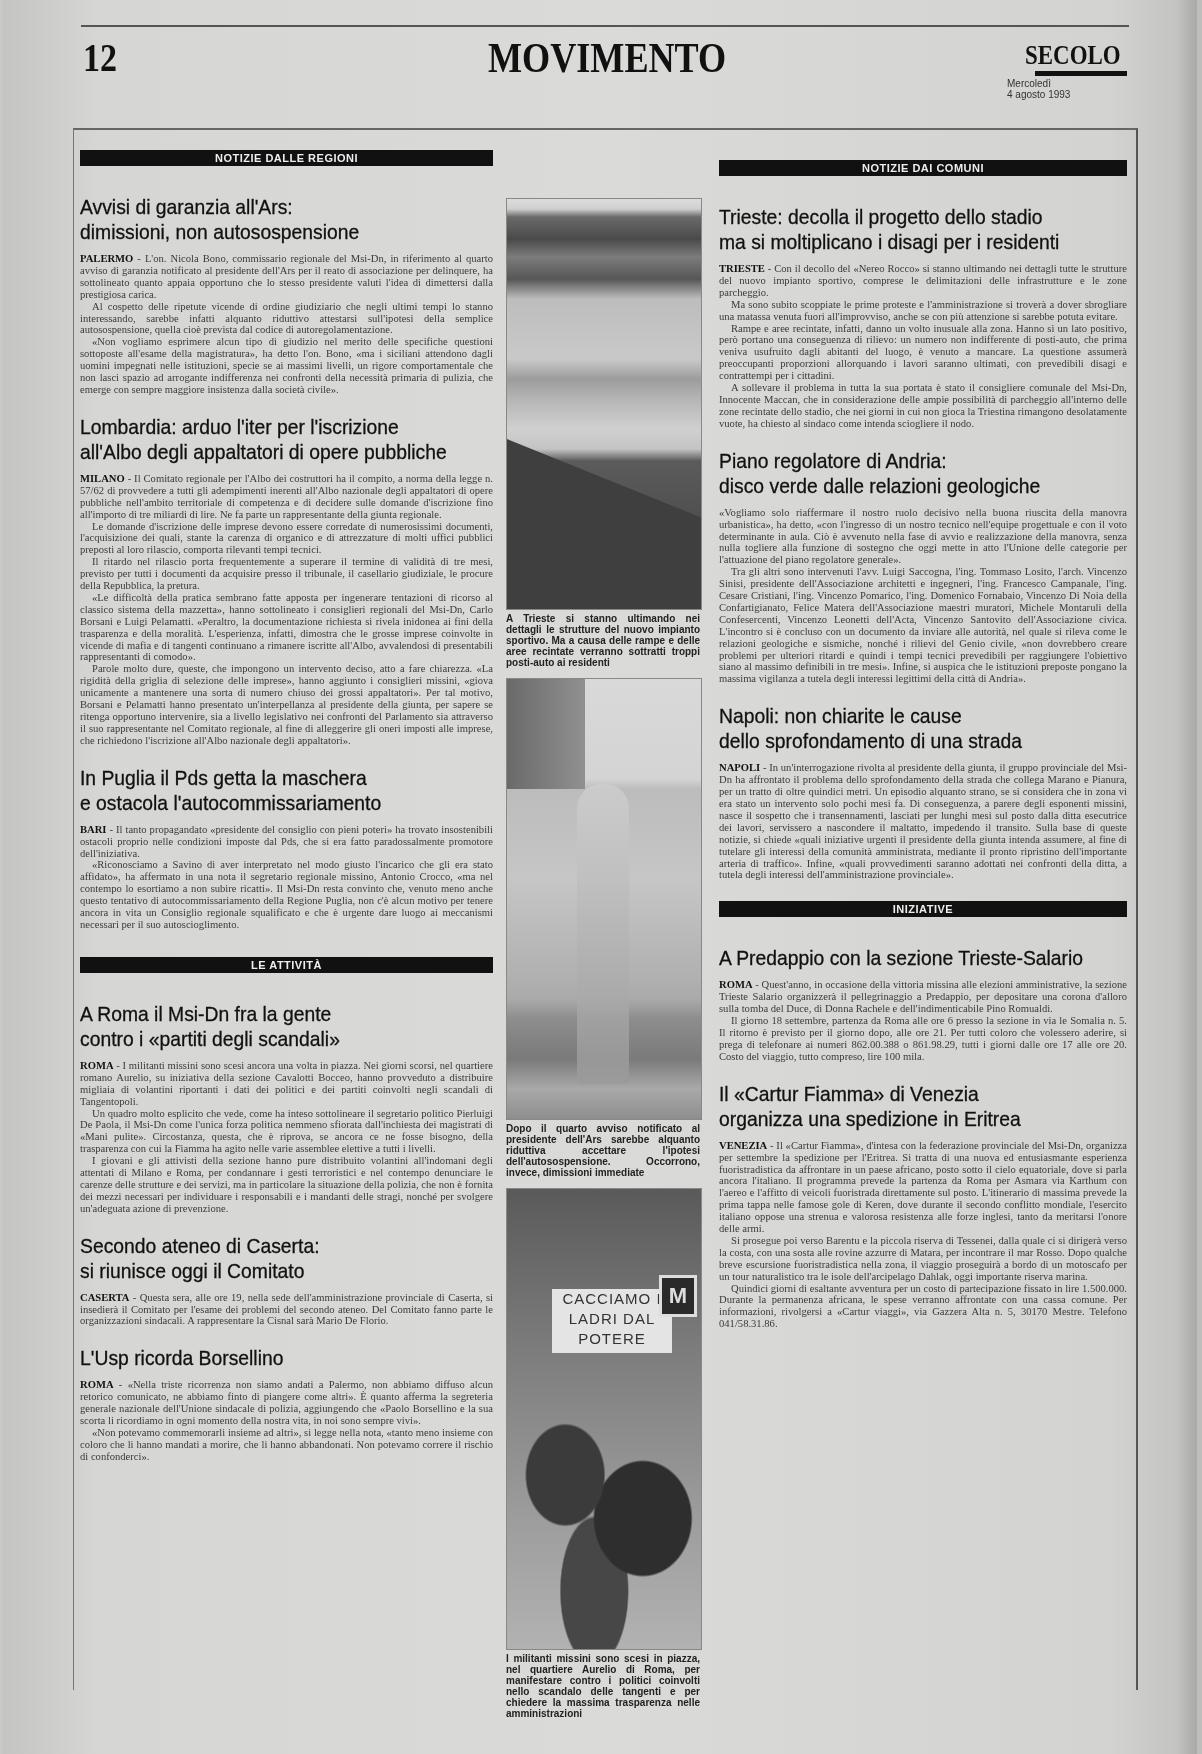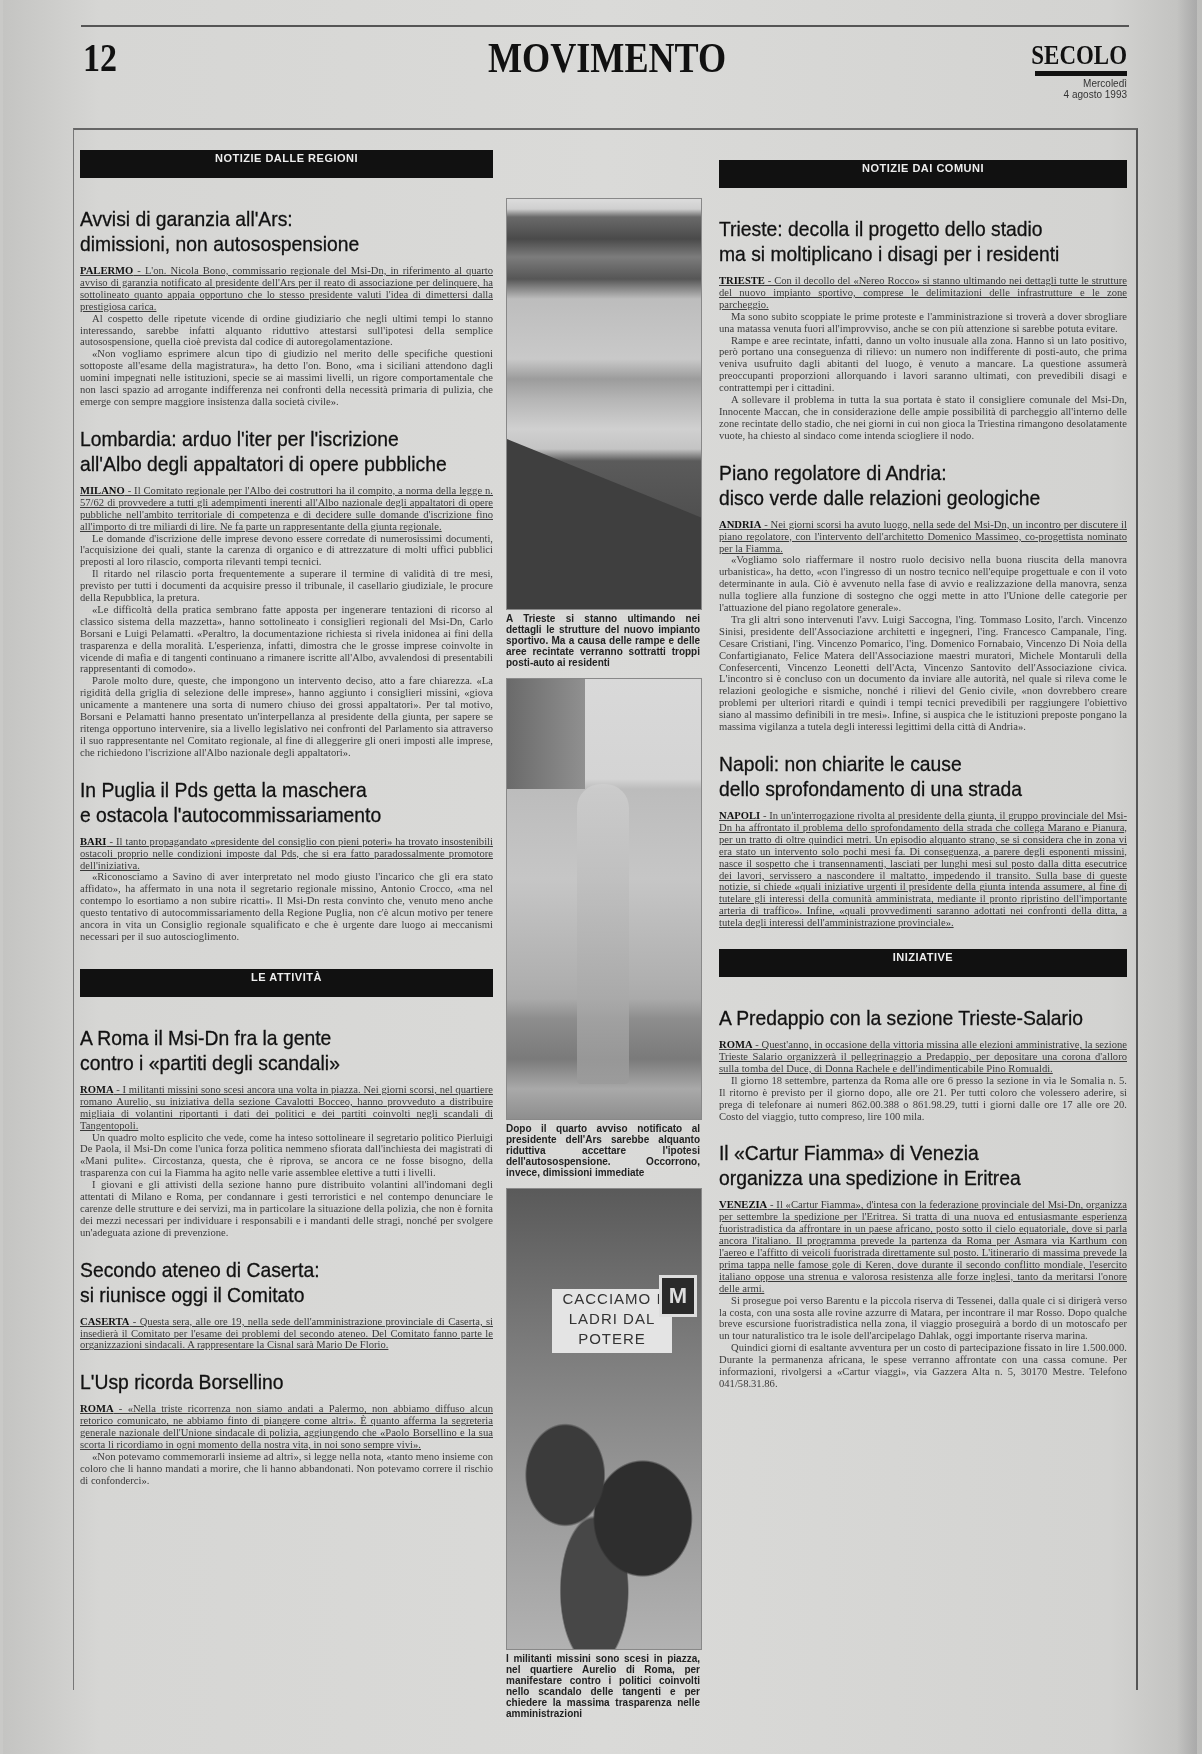--- a/index.html
+++ b/index.html
@@ -10,51 +10,51 @@
     color:#1d1d1d;
     position:relative;
   }
   .page {
     position:absolute; left:3px; top:0; width:1202px; height:1754px;
     background:linear-gradient(90deg,#c4c4c2 0%,#d6d6d4 8%,#dadad8 50%,#d3d3d1 92%,#bdbdbb 100%);
   }
   .top-rule { position:absolute; left:78px; top:25px; width:1048px; height:0; border-top:2px solid #555; }
   .page-number { position:absolute; left:80px; top:34px; font-family:"Liberation Serif",serif; font-weight:bold; font-size:40px; color:#111; transform:scaleX(0.85); transform-origin:left; }
   .section-title { position:absolute; left:485px; top:34px; font-family:"Liberation Serif",serif; font-weight:bold; font-size:42px; color:#111; letter-spacing:0px; transform:scaleX(0.86); transform-origin:left; }
-  .masthead { position:absolute; right:78px; top:40px; text-align:right; width:120px; }
+  .masthead { position:absolute; right:78px; top:40px; width:120px; }
   .masthead-logo { font-family:"Liberation Serif",serif; font-weight:bold; font-size:27px; color:#111; transform:scaleX(0.85); transform-origin:right; display:block; }
   .masthead-bar { display:block; height:5px; background:#111; margin:0 0 2px 28px; width:92px; margin-left:auto; }
   .masthead-date { font-family:"Liberation Sans",sans-serif; font-size:10px; line-height:11px; color:#333; display:block; }
 
   .frame { position:absolute; left:70px; top:128px; width:1062px; height:1560px; border-top:2px solid #666; border-left:1px solid #777; border-right:2px solid #555; }
 
   .col { position:absolute; top:150px; }
   .col-left { left:77px; width:413px; }
   .col-mid { left:500px; width:200px; }
   .col-right { left:716px; width:408px; }
 
   .rubric {
     background:#111; color:#eee; text-align:center;
     font-family:"Liberation Sans",sans-serif; font-weight:bold;
-    font-size:11px; letter-spacing:0.5px; height:28px; line-height:16px;
+    font-size:11px; letter-spacing:0.5px; height:16px; line-height:16px;
     margin-bottom:28px;
   }
   .article { margin-bottom:18px; }
   .headline {
     font-family:"Liberation Sans",sans-serif; font-weight:normal;
     font-size:21px; line-height:25px; color:#111; margin:0 0 9px 0;
     transform:scaleX(0.92); transform-origin:left; white-space:nowrap;
     -webkit-text-stroke:0.3px #111;
   }
   .body-text {
     font-family:"Liberation Serif",serif; font-size:10.6px; line-height:11.9px;
     color:#3a3a3a; text-align:justify; margin:0;
   }
   .body-text p { margin:0; text-indent:12px; }
-  .body-text p:first-child { text-indent:0;text-decoration:underline; }
+  .body-text p:first-child { text-indent:0; }
   .dateline { font-weight:bold; color:#111; }
 
   .photo { position:relative; width:194px; margin-left:3px; overflow:hidden; border:1px solid #888; }
   .caption {
     font-family:"Liberation Sans",sans-serif; font-weight:bold; font-size:10px; line-height:11px;
     color:#222; margin:3px 3px 10px 3px; text-align:justify;
   }
   .photo-stadium { height:410px; background:
      linear-gradient(180deg,#dcdcdc 0px,#cfcfcf 10px,#6a6a6a 18px,#4a4a4a 40px,#7c7c7c 58px,#565656 80px,#bdbdbd 100px,#c9c9c9 160px,#9c9c9c 180px,#b5b5b5 200px,#d0d0d0 230px,#c4c4c4 250px,#5b5b5b 262px,#3d3d3d 410px); }
   .photo-stadium .ramp { position:absolute; left:0; top:240px; width:260px; height:200px; background:#3f3f3f; transform:skewY(22deg); transform-origin:left top; }
@@ -184,21 +184,20 @@
         <p>Ma sono subito scoppiate le prime proteste e l'amministrazione si troverà a dover sbrogliare una matassa venuta fuori all'improvviso, anche se con più attenzione si sarebbe potuta evitare.</p>
         <p>Rampe e aree recintate, infatti, danno un volto inusuale alla zona. Hanno sì un lato positivo, però portano una conseguenza di rilievo: un numero non indifferente di posti-auto, che prima veniva usufruito dagli abitanti del luogo, è venuto a mancare. La questione assumerà preoccupanti proporzioni allorquando i lavori saranno ultimati, con prevedibili disagi e contrattempi per i cittadini.</p>
         <p>A sollevare il problema in tutta la sua portata è stato il consigliere comunale del Msi-Dn, Innocente Maccan, che in considerazione delle ampie possibilità di parcheggio all'interno delle zone recintate dello stadio, che nei giorni in cui non gioca la Triestina rimangono desolatamente vuote, ha chiesto al sindaco come intenda sciogliere il nodo.</p>
       </div>
     </div>
 
     <div class="article">
       <div class="headline">Piano regolatore di Andria:</div>
       <div class="headline" style="margin-top:-9px">disco verde dalle relazioni geologiche</div>
       <div class="body-text">
-        <p><span class="dateline">ANDRIA</span><span> - Nei giorni scorsi ha avuto luogo, nella sede del Msi-Dn, un incontro per discutere il piano regolatore, con l'intervento dell'architetto Domenico Massimeo, co-progettista nominato per la Fiamma.</span></p>
         <p>«Vogliamo solo riaffermare il nostro ruolo decisivo nella buona riuscita della manovra urbanistica», ha detto, «con l'ingresso di un nostro tecnico nell'equipe progettuale e con il voto determinante in aula. Ciò è avvenuto nella fase di avvio e realizzazione della manovra, senza nulla togliere alla funzione di sostegno che oggi mette in atto l'Unione delle categorie per l'attuazione del piano regolatore generale».</p>
         <p>Tra gli altri sono intervenuti l'avv. Luigi Saccogna, l'ing. Tommaso Losito, l'arch. Vincenzo Sinisi, presidente dell'Associazione architetti e ingegneri, l'ing. Francesco Campanale, l'ing. Cesare Cristiani, l'ing. Vincenzo Pomarico, l'ing. Domenico Fornabaio, Vincenzo Di Noia della Confartigianato, Felice Matera dell'Associazione maestri muratori, Michele Montaruli della Confesercenti, Vincenzo Leonetti dell'Acta, Vincenzo Santovito dell'Associazione civica. L'incontro si è concluso con un documento da inviare alle autorità, nel quale si rileva come le relazioni geologiche e sismiche, nonché i rilievi del Genio civile, «non dovrebbero creare problemi per ulteriori ritardi e quindi i tempi tecnici prevedibili per raggiungere l'obiettivo siano al massimo definibili in tre mesi». Infine, si auspica che le istituzioni preposte pongano la massima vigilanza a tutela degli interessi legittimi della città di Andria».</p>
       </div>
     </div>
 
     <div class="article">
       <div class="headline">Napoli: non chiarite le cause</div>
       <div class="headline" style="margin-top:-9px">dello sprofondamento di una strada</div>
       <div class="body-text">
         <p><span class="dateline">NAPOLI</span><span> - In un'interrogazione rivolta al presidente della giunta, il gruppo provinciale del Msi-Dn ha affrontato il problema dello sprofondamento della strada che collega Marano e Pianura, per un tratto di oltre quindici metri. Un episodio alquanto strano, se si considera che in zona vi era stato un intervento solo pochi mesi fa. Di conseguenza, a parere degli esponenti missini, nasce il sospetto che i transennamenti, lasciati per lunghi mesi sul posto dalla ditta esecutrice dei lavori, servissero a nascondere il maltatto, impedendo il transito. Sulla base di queste notizie, si chiede «quali iniziative urgenti il presidente della giunta intenda assumere, al fine di tutelare gli interessi della comunità amministrata, mediante il pronto ripristino dell'importante arteria di traffico». Infine, «quali provvedimenti saranno adottati nei confronti della ditta, a tutela degli interessi dell'amministrazione provinciale».</span></p>

